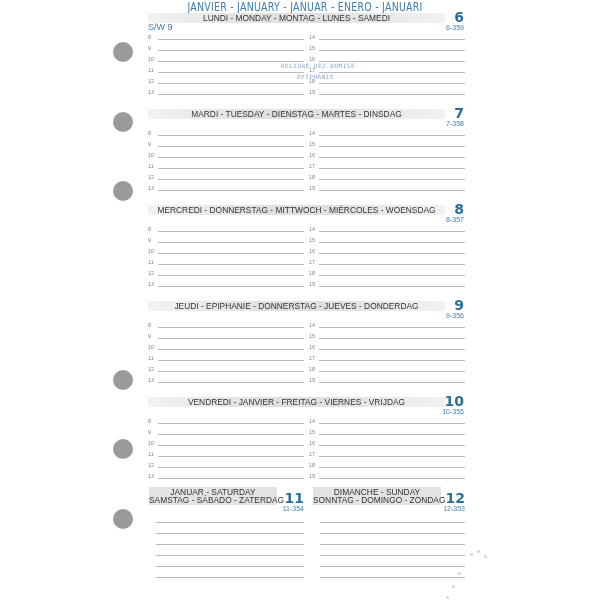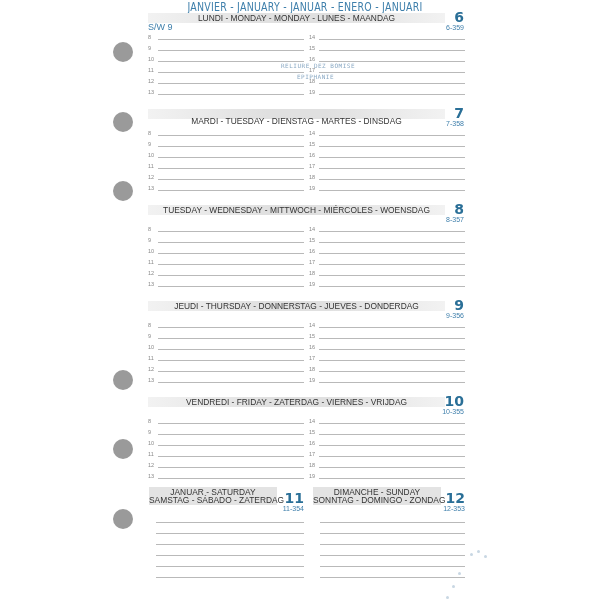--- a/index.html
+++ b/index.html
@@ -32,21 +32,21 @@
   <div class="hole" style="left:113px;top:181px;"></div>
   <div class="hole" style="left:113px;top:370px;"></div>
   <div class="hole" style="left:113px;top:439px;"></div>
   <div class="hole" style="left:113px;top:509px;"></div>
 
   <div class="sw" style="top:22px;">S/W 9</div>
 
   <div id="weekdays">
       <div>
         <div class="day-bar" style="top:13px;"></div>
-        <div class="day-label" style="top:13px;">LUNDI - MONDAY - MONDAY - LUNES - MAANDAG</div>
+        <div class="day-label" style="top:13px;">LUNDI - MONDAY - MONTAG - LUNES - SAMEDI</div>
         <div class="date-num" style="left:436px;top:10px;width:28px;">6</div>
         <div class="date-code" style="left:426px;top:24px;width:38px;">6-359</div>
         <div class="row" style="left:148px;top:31px;width:156px;">
           <span class="hr">8</span>
           <span class="ln"></span>
         </div>
         <div class="row" style="left:309px;top:31px;width:156px;">
           <span class="hr">14</span>
           <span class="ln"></span>
         </div>
@@ -86,21 +86,21 @@
           <span class="hr">13</span>
           <span class="ln"></span>
         </div>
         <div class="row" style="left:309px;top:86px;width:156px;">
           <span class="hr">19</span>
           <span class="ln"></span>
         </div>
       </div>
       <div>
         <div class="day-bar" style="top:109px;"></div>
-        <div class="day-label" style="top:116px;text-align:center;">MARDI - TUESDAY - DIENSTAG - MARTES - DINSDAG</div>
+        <div class="day-label" style="top:109px;text-align:center;">MARDI - TUESDAY - DIENSTAG - MARTES - DINSDAG</div>
         <div class="date-num" style="left:436px;top:106px;width:28px;">7</div>
         <div class="date-code" style="left:426px;top:120px;width:38px;">7-358</div>
         <div class="row" style="left:148px;top:127px;width:156px;">
           <span class="hr">8</span>
           <span class="ln"></span>
         </div>
         <div class="row" style="left:309px;top:127px;width:156px;">
           <span class="hr">14</span>
           <span class="ln"></span>
         </div>
@@ -140,21 +140,21 @@
           <span class="hr">13</span>
           <span class="ln"></span>
         </div>
         <div class="row" style="left:309px;top:182px;width:156px;">
           <span class="hr">19</span>
           <span class="ln"></span>
         </div>
       </div>
       <div>
         <div class="day-bar" style="top:205px;"></div>
-        <div class="day-label" style="top:205px;">TUESDAY - WEDNESDAY - MITTWOCH - MIÉRCOLES - WOENSDAG</div>
+        <div class="day-label" style="top:205px;">MERCREDI - DONNERSTAG - MITTWOCH - MIÉRCOLES - WOENSDAG</div>
         <div class="date-num" style="left:436px;top:202px;width:28px;">8</div>
         <div class="date-code" style="left:426px;top:216px;width:38px;">8-357</div>
         <div class="row" style="left:148px;top:223px;width:156px;">
           <span class="hr">8</span>
           <span class="ln"></span>
         </div>
         <div class="row" style="left:309px;top:223px;width:156px;">
           <span class="hr">14</span>
           <span class="ln"></span>
         </div>
@@ -194,21 +194,21 @@
           <span class="hr">13</span>
           <span class="ln"></span>
         </div>
         <div class="row" style="left:309px;top:278px;width:156px;">
           <span class="hr">19</span>
           <span class="ln"></span>
         </div>
       </div>
       <div>
         <div class="day-bar" style="top:301px;"></div>
-        <div class="day-label" style="top:301px;">JEUDI - THURSDAY - DONNERSTAG - JUEVES - DONDERDAG</div>
+        <div class="day-label" style="top:301px;">JEUDI - EPIPHANIE - DONNERSTAG - JUEVES - DONDERDAG</div>
         <div class="date-num" style="left:436px;top:298px;width:28px;">9</div>
         <div class="date-code" style="left:426px;top:312px;width:38px;">9-356</div>
         <div class="row" style="left:148px;top:319px;width:156px;">
           <span class="hr">8</span>
           <span class="ln"></span>
         </div>
         <div class="row" style="left:309px;top:319px;width:156px;">
           <span class="hr">14</span>
           <span class="ln"></span>
         </div>
@@ -248,21 +248,21 @@
           <span class="hr">13</span>
           <span class="ln"></span>
         </div>
         <div class="row" style="left:309px;top:374px;width:156px;">
           <span class="hr">19</span>
           <span class="ln"></span>
         </div>
       </div>
       <div>
         <div class="day-bar" style="top:397px;"></div>
-        <div class="day-label" style="top:397px;">VENDREDI - FRIDAY - ZATERDAG - VIERNES - VRIJDAG</div>
+        <div class="day-label" style="top:397px;">VENDREDI - JANVIER - FREITAG - VIERNES - VRIJDAG</div>
         <div class="date-num" style="left:436px;top:394px;width:28px;">10</div>
         <div class="date-code" style="left:426px;top:408px;width:38px;">10-355</div>
         <div class="row" style="left:148px;top:415px;width:156px;">
           <span class="hr">8</span>
           <span class="ln"></span>
         </div>
         <div class="row" style="left:309px;top:415px;width:156px;">
           <span class="hr">14</span>
           <span class="ln"></span>
         </div>

